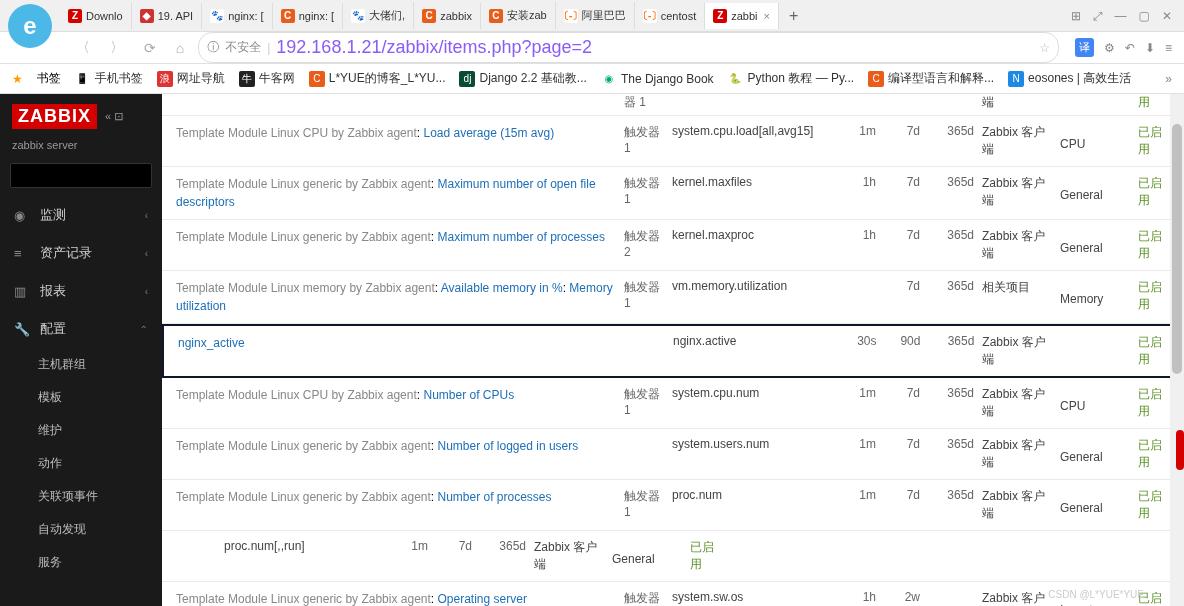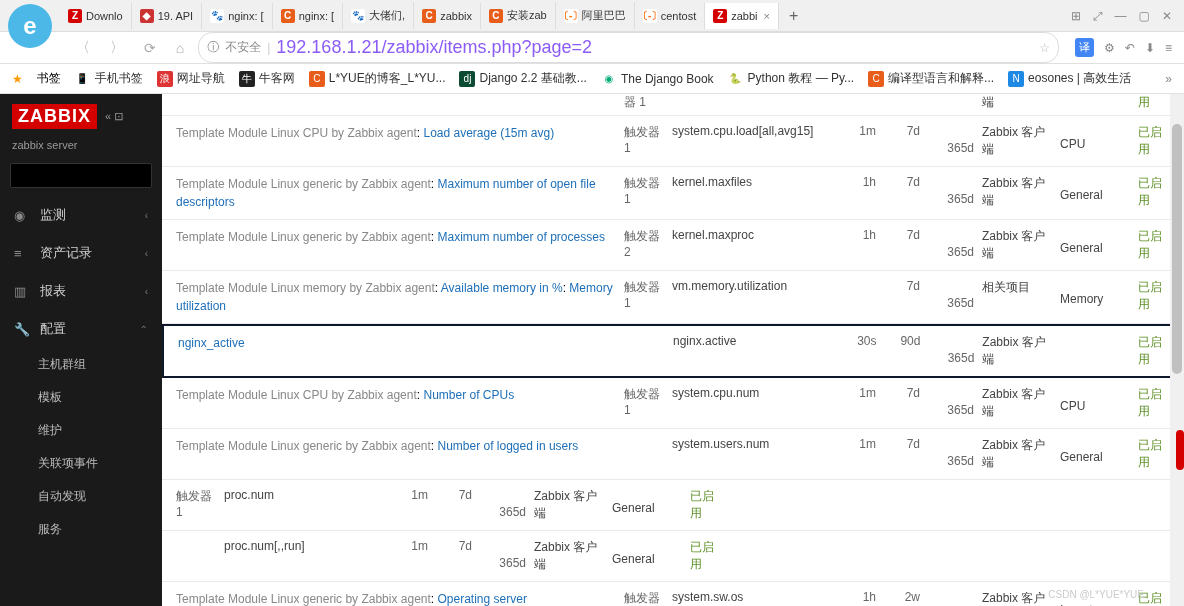--- a/index.html
+++ b/index.html
@@ -41,21 +41,21 @@
 .sub-item.active { background: #333; border-left: 3px solid #4a90e2; padding-left: 35px; color: #fff; }
 
 .content { flex: 1; overflow: auto; background: #fff; position: relative; }
 .row { display: flex; padding: 8px 14px; border-bottom: 1px solid #eaeaea; align-items: flex-start; gap: 8px; font-size: 12px; }
 .row.hl { border: 2px solid #0f172a; }
 .c-name { width: 440px; line-height: 1.5; }
 .c-trg { width: 40px; color: #666; }
 .c-key { width: 160px; color: #444; }
 .c-int { width: 36px; color: #666; text-align: right; }
 .c-hist { width: 36px; color: #666; text-align: right; }
-.c-trd { width: 46px; color: #666; text-align: right; margin-top: 17px; }
+.c-trd { width: 46px; color: #666; text-align: right; }
 .c-type { width: 70px; color: #444; }
 .c-app { width: 70px; color: #444; margin-top: 13px; }
 .c-stat { width: 30px; color: #5a8e22; }
 .tmpl { color: #888; }
 .lnk { color: #1e6fb8; }
 .stat-en { color: #5a8e22; }
 
 .scrollbar { position: absolute; right: 0; top: 94px; bottom: 0; width: 14px; background: #f0f0f0; }
 .scroll-thumb { position: absolute; top: 30px; width: 10px; left: 2px; height: 250px; background: #c0c0c0; border-radius: 5px; }
 .scroll-red { position: absolute; right: 0; top: 430px; width: 8px; height: 40px; background: #d40000; border-radius: 4px; }
@@ -212,20 +212,21 @@
         <div class="nav-item">
           <span class="nav-ico">🔧</span>
           <span>配置</span>
           <span class="chev">⌃</span>
         </div>
       </div>
     <div id="sub">
         <div class="sub-item">主机群组</div>
         <div class="sub-item">模板</div>
         <div class="sub-item">维护</div>
+        <div class="sub-item">动作</div>
         <div class="sub-item">关联项事件</div>
         <div class="sub-item">自动发现</div>
         <div class="sub-item">服务</div>
       </div>
     <div style="flex:1"></div>
 
   </div>
 
   <div class="content" id="rows">
     <div class="row" style="padding-top:0;padding-bottom:4px">
@@ -310,20 +311,21 @@
     <div class="c-trg"></div>
     <div class="c-key">system.users.num</div>
     <div class="c-int">1m</div>
     <div class="c-hist">7d</div>
     <div class="c-trd">365d</div>
     <div class="c-type">Zabbix 客户端</div>
     <div class="c-app">General</div>
     <div class="c-stat stat-en">已启用</div>
   </div>
       <div class="row">
+    <div class="c-name"><span class="tmpl">Template Module Linux generic by Zabbix agent</span>: <a class="lnk">Number of processes</a></div>
     <div class="c-trg">触发器 1</div>
     <div class="c-key">proc.num</div>
     <div class="c-int">1m</div>
     <div class="c-hist">7d</div>
     <div class="c-trd">365d</div>
     <div class="c-type">Zabbix 客户端</div>
     <div class="c-app">General</div>
     <div class="c-stat stat-en">已启用</div>
   </div>
       <div class="row">

